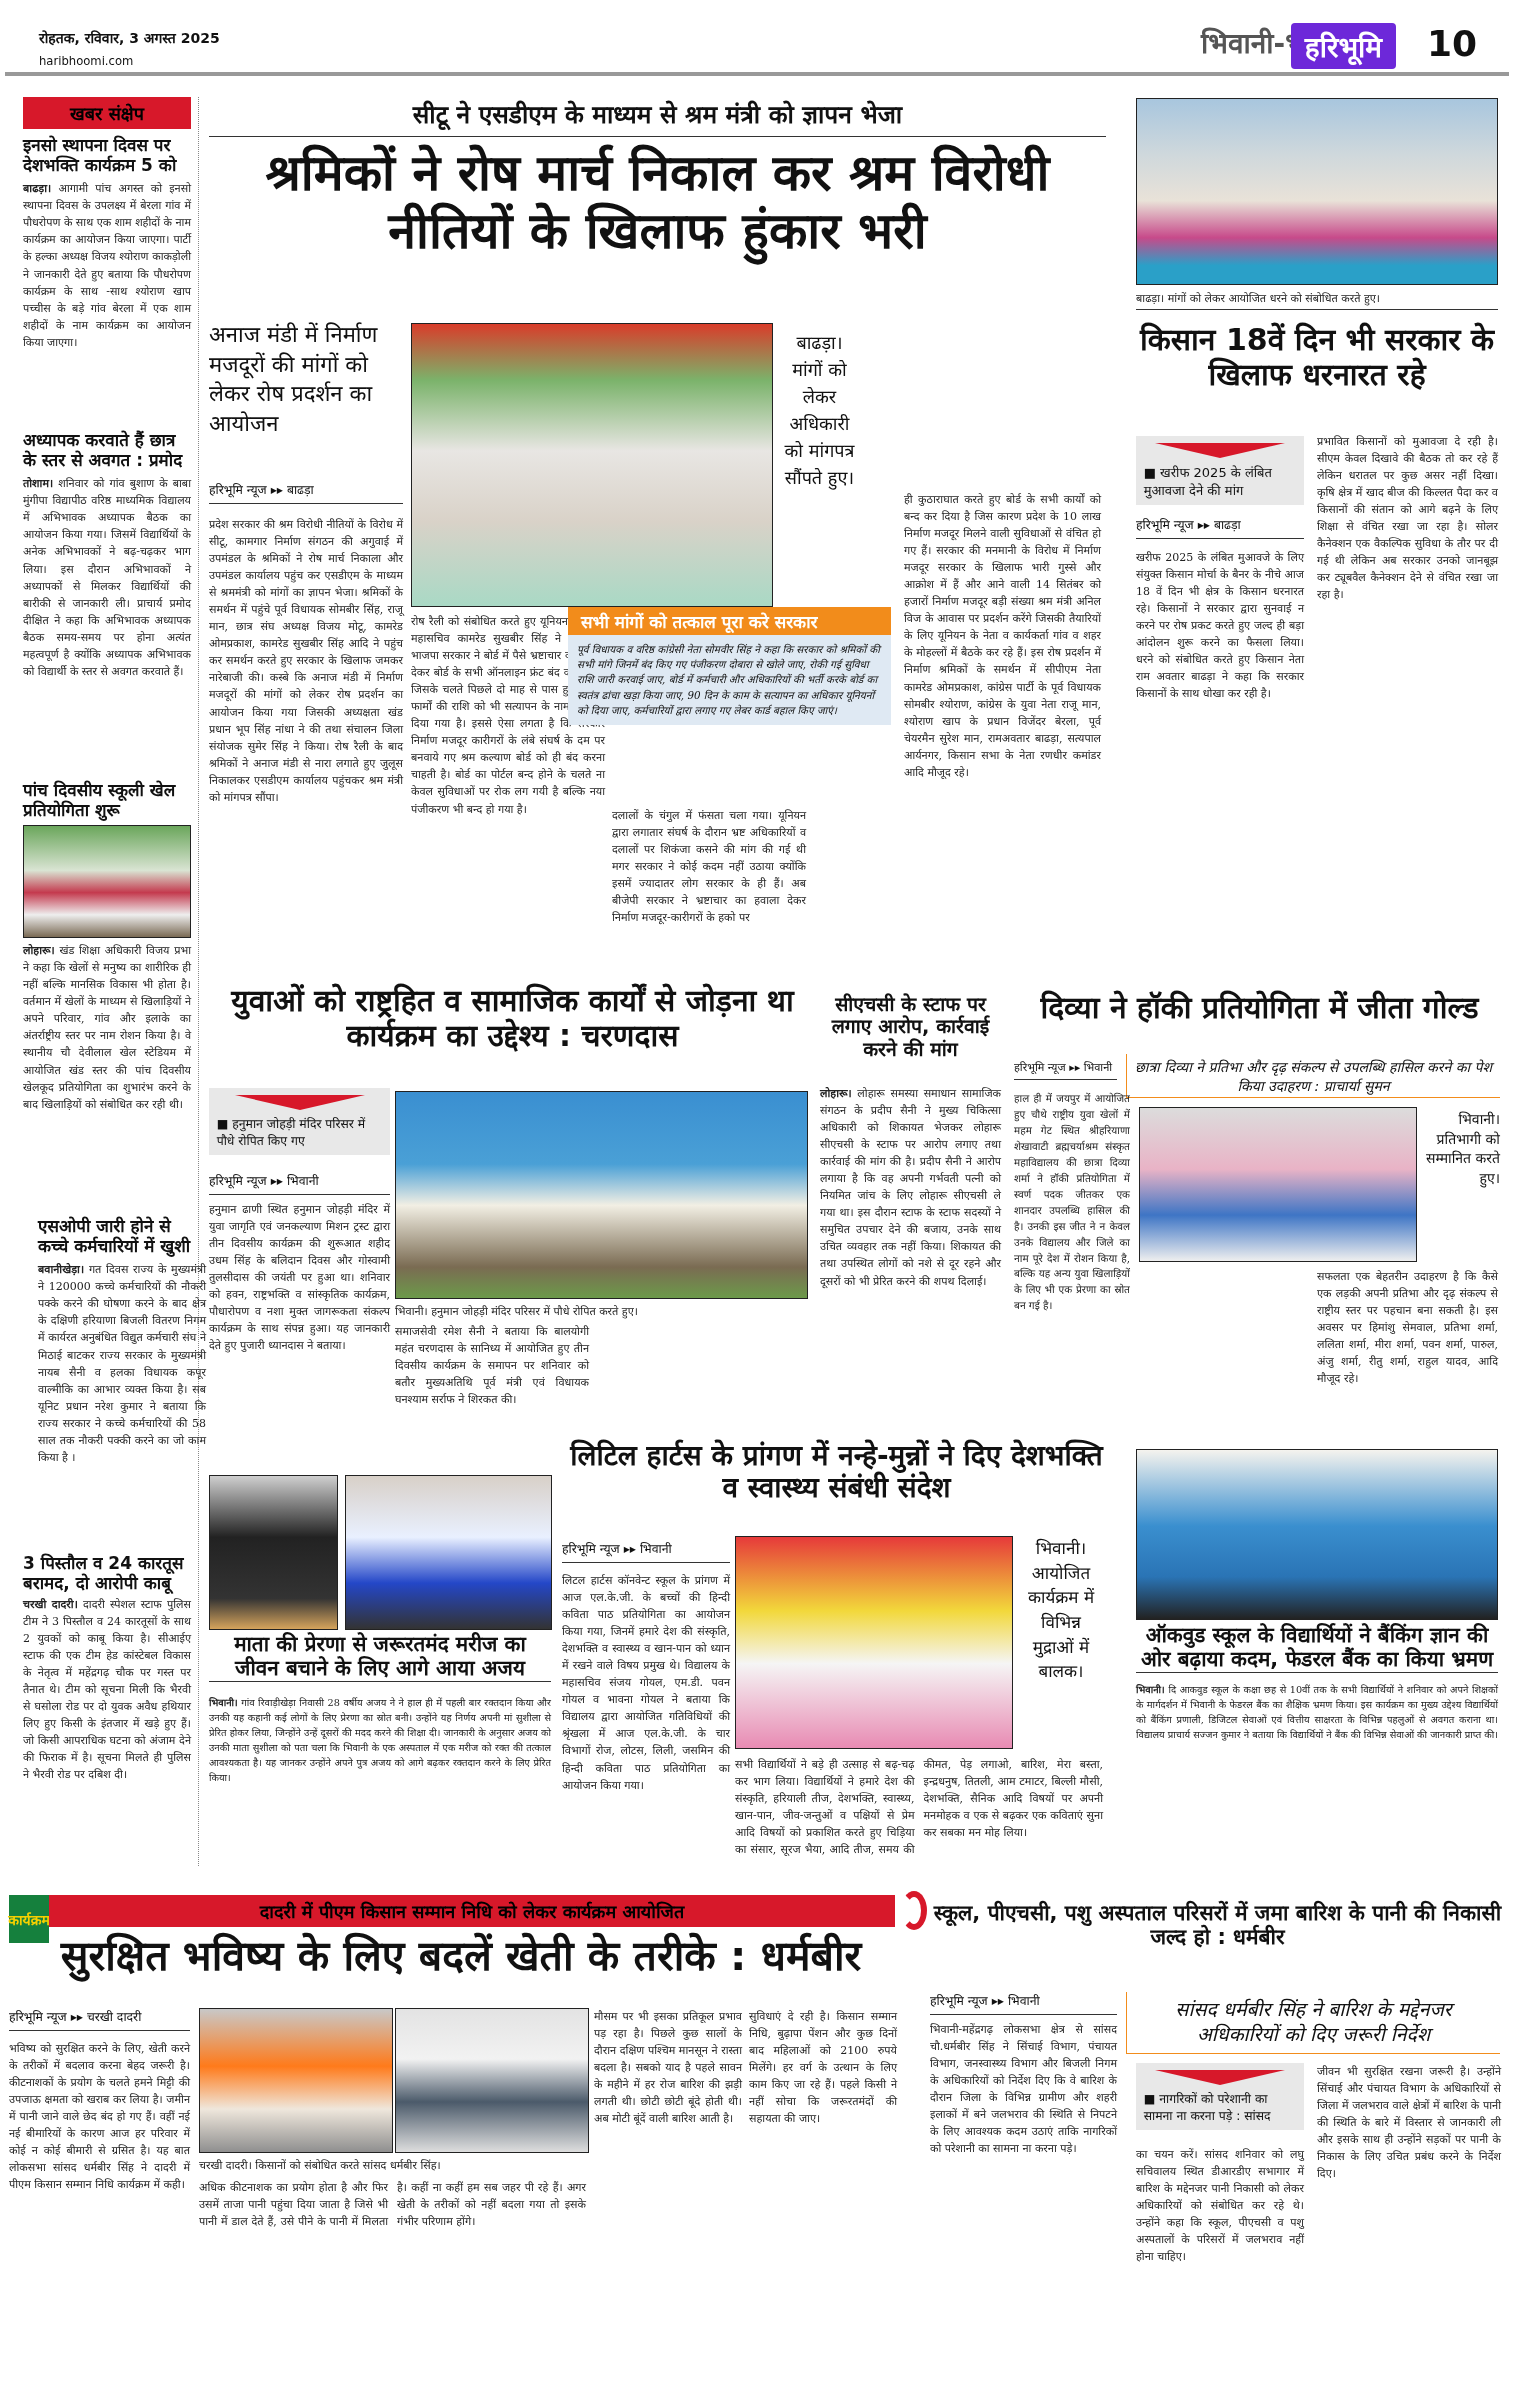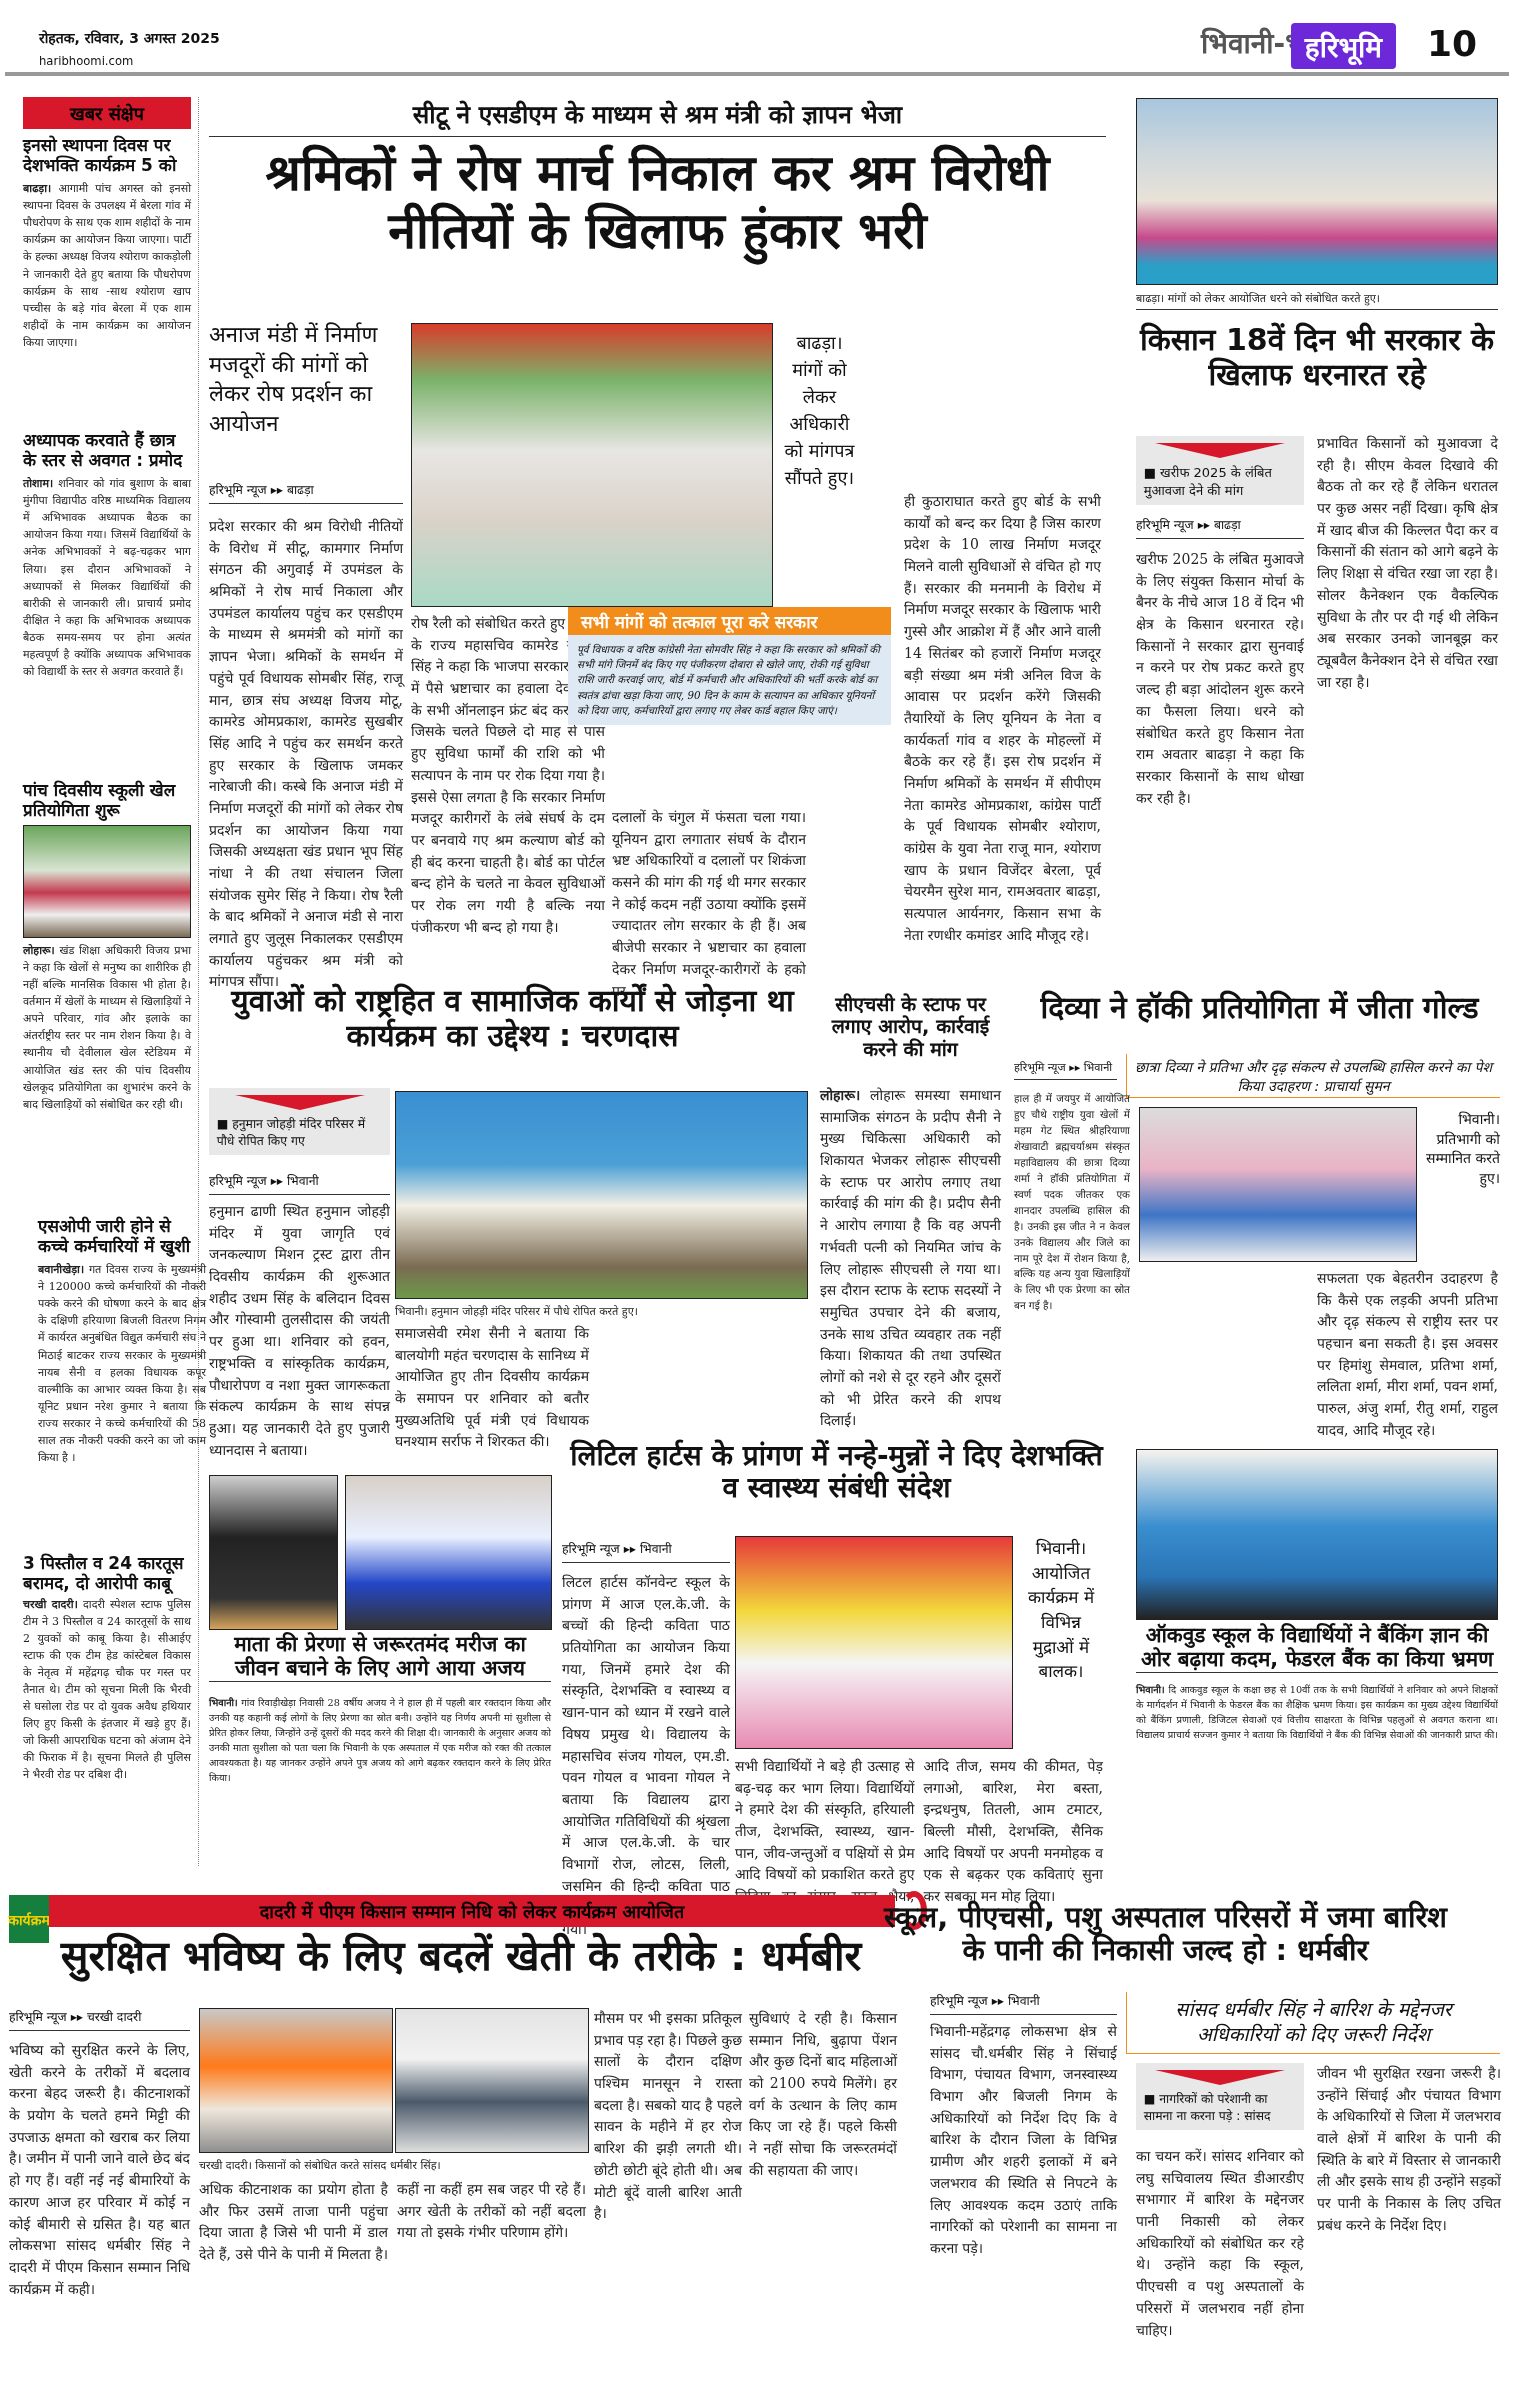--- a/index.html
+++ b/index.html
@@ -8,21 +8,21 @@
   .serif { font-family: "DejaVu Serif", serif; }
   .hdr-date { left: 39px; top: 28px; font-size: 14px; font-weight: bold; }
   .hdr-site { left: 39px; top: 54px; font-size: 11.6px; }
   .hdr-edition { left: 1201px; top: 23px; font-size: 28px; font-weight: bold; color: #555; }
   .hdr-logo { left: 1291px; top: 23px; width: 105px; height: 46px; background: #6d28d9; color: #fff; font-size: 28px; font-weight: bold; display: flex; align-items: center; justify-content: center; border-radius: 3.9px; }
   .hdr-page { left: 1427px; top: 23px; font-size: 36px; font-weight: bold; }
   .hdr-rule { left: 5.2px; top: 72px; width: 1504px; height: 3.9px; background: #999; }
   .vsep { width: 0; border-left: 1.3px dotted #888; }
   .tag-red { background: #d7182a; color: #000000; font-weight: bold; }
   .headline { font-weight: bold; line-height: 1.15; }
-  .body { font-size: 14px; line-height: 1.55; text-align: justify; color: #222; }
+  .body { font-size: 11px; line-height: 1.55; text-align: justify; color: #222; }
   .body b { font-weight: bold; }
   .photo { border: 1.3px solid #222; overflow: hidden; }
   .caption { font-size: 11px; color: #222; }
   .byline { font-size: 12.3px; border-bottom: 1.3px solid #333; padding-bottom: 5.2px; }
   .highlight-box { background: #e8e8e8; }
   .chev { width: 0; height: 0; border-left: 77px solid transparent; border-right: 77px solid transparent; border-top: 22px solid #d7182a; margin: 0 auto; }
   .orange-bar { background: #f28c1b; color: #fff; font-weight: bold; }
   .quote-box { background: #dfe9f3; font-style: italic; }
   .rule { border-top: 1.3px solid #333; }
   .p-crowd { background: linear-gradient(180deg,#a8c6de 0%,#cfd8dc 30%,#e9e2d8 55%,#c74a8a 75%,#2aa0c8 90%); }
@@ -142,21 +142,21 @@
 <div class="abs headline" style="left:9px; top:1933px; width:904px; text-align:center; font-size:41px;">सुरक्षित भविष्य के लिए बदलें खेती के तरीके : धर्मबीर</div>
 <div class="abs byline" style="left:9px; top:2008px; width:181px;">हरिभूमि न्यूज ▸▸ चरखी दादरी</div>
 <div class="abs body serif" style="left:9px; top:2040px; width:181px;">भविष्य को सुरक्षित करने के लिए, खेती करने के तरीकों में बदलाव करना बेहद जरूरी है। कीटनाशकों के प्रयोग के चलते हमने मिट्टी की उपजाऊ क्षमता को खराब कर लिया है। जमीन में पानी जाने वाले छेद बंद हो गए हैं। वहीं नई नई बीमारियों के कारण आज हर परिवार में कोई न कोई बीमारी से ग्रसित है। यह बात लोकसभा सांसद धर्मबीर सिंह ने दादरी में पीएम किसान सम्मान निधि कार्यक्रम में कही।</div>
 <div class="abs photo p-talk" style="left:199px; top:2008px; width:194px; height:145px;"></div>
 <div class="abs photo p-hall" style="left:395px; top:2008px; width:194px; height:145px;"></div>
 <div class="abs caption" style="left:199px; top:2157px; width:387px;">चरखी दादरी। किसानों को संबोधित करते सांसद धर्मबीर सिंह।</div>
 <div class="abs body serif" style="left:199px; top:2179px; width:387px; column-count:2; column-gap:9px;">अधिक कीटनाशक का प्रयोग होता है और फिर उसमें ताजा पानी पहुंचा दिया जाता है जिसे भी पानी में डाल देते हैं, उसे पीने के पानी में मिलता है। कहीं ना कहीं हम सब जहर पी रहे हैं। अगर खेती के तरीकों को नहीं बदला गया तो इसके गंभीर परिणाम होंगे।</div>
 <div class="abs body serif" style="left:594px; top:2008px; width:148px;">मौसम पर भी इसका प्रतिकूल प्रभाव पड़ रहा है। पिछले कुछ सालों के दौरान दक्षिण पश्चिम मानसून ने रास्ता बदला है। सबको याद है पहले सावन के महीने में हर रोज बारिश की झड़ी लगती थी। छोटी छोटी बूंदे होती थी। अब मोटी बूंदें वाली बारिश आती है।</div>
 <div class="abs body serif" style="left:749px; top:2008px; width:148px;">सुविधाएं दे रही है। किसान सम्मान निधि, बुढ़ापा पेंशन और कुछ दिनों बाद महिलाओं को 2100 रुपये मिलेंगे। हर वर्ग के उत्थान के लिए काम किए जा रहे हैं। पहले किसी ने नहीं सोचा कि जरूरतमंदों की सहायता की जाए।</div>
 
-<div class="abs headline" style="left:878px; top:1901px; width:575px; text-align:center; font-size:29px;">स्कूल, पीएचसी, पशु अस्पताल परिसरों में जमा बारिश के पानी की निकासी जल्द हो : धर्मबीर</div>
+<div class="abs headline" style="left:930px; top:1901px; width:575px; text-align:center; font-size:21px;">स्कूल, पीएचसी, पशु अस्पताल परिसरों में जमा बारिश के पानी की निकासी जल्द हो : धर्मबीर</div>
 <div class="abs byline" style="left:930px; top:1992px; width:187px;">हरिभूमि न्यूज ▸▸ भिवानी</div>
 <div class="abs body serif" style="left:930px; top:2021px; width:187px;">भिवानी-महेंद्रगढ़ लोकसभा क्षेत्र से सांसद चौ.धर्मबीर सिंह ने सिंचाई विभाग, पंचायत विभाग, जनस्वास्थ्य विभाग और बिजली निगम के अधिकारियों को निर्देश दिए कि वे बारिश के दौरान जिला के विभिन्न ग्रामीण और शहरी इलाकों में बने जलभराव की स्थिति से निपटने के लिए आवश्यक कदम उठाएं ताकि नागरिकों को परेशानी का सामना ना करना पड़े।</div>
 <div class="abs" style="left:1126px; top:1992px; width:374px; border-left:1.9px solid #f28c1b; border-bottom:1.9px solid #f28c1b; padding:5.2px 7.7px; font-size:19.4px; font-style:italic; text-align:center; line-height:1.3;">सांसद धर्मबीर सिंह ने बारिश के मद्देनजर अधिकारियों को दिए जरूरी निर्देश</div>
 <div class="abs highlight-box" style="left:1136px; top:2063px; width:168px; padding:6.5px 7.7px;">
   <div class="chev" style="border-left-width:65px; border-right-width:65px; border-top-width:15.5px;"></div>
   <div style="font-size:12.3px; margin-top:5.2px;"><span>■ </span><span>नागरिकों को परेशानी का सामना ना करना पड़े : सांसद</span></div>
 </div>
 <div class="abs body serif" style="left:1136px; top:2146px; width:168px;">का चयन करें। सांसद शनिवार को लघु सचिवालय स्थित डीआरडीए सभागार में बारिश के मद्देनजर पानी निकासी को लेकर अधिकारियों को संबोधित कर रहे थे। उन्होंने कहा कि स्कूल, पीएचसी व पशु अस्पतालों के परिसरों में जलभराव नहीं होना चाहिए।</div>
 <div class="abs body serif" style="left:1317px; top:2063px; width:184px;">जीवन भी सुरक्षित रखना जरूरी है। उन्होंने सिंचाई और पंचायत विभाग के अधिकारियों से जिला में जलभराव वाले क्षेत्रों में बारिश के पानी की स्थिति के बारे में विस्तार से जानकारी ली और इसके साथ ही उन्होंने सड़कों पर पानी के निकास के लिए उचित प्रबंध करने के निर्देश दिए।</div>
 

